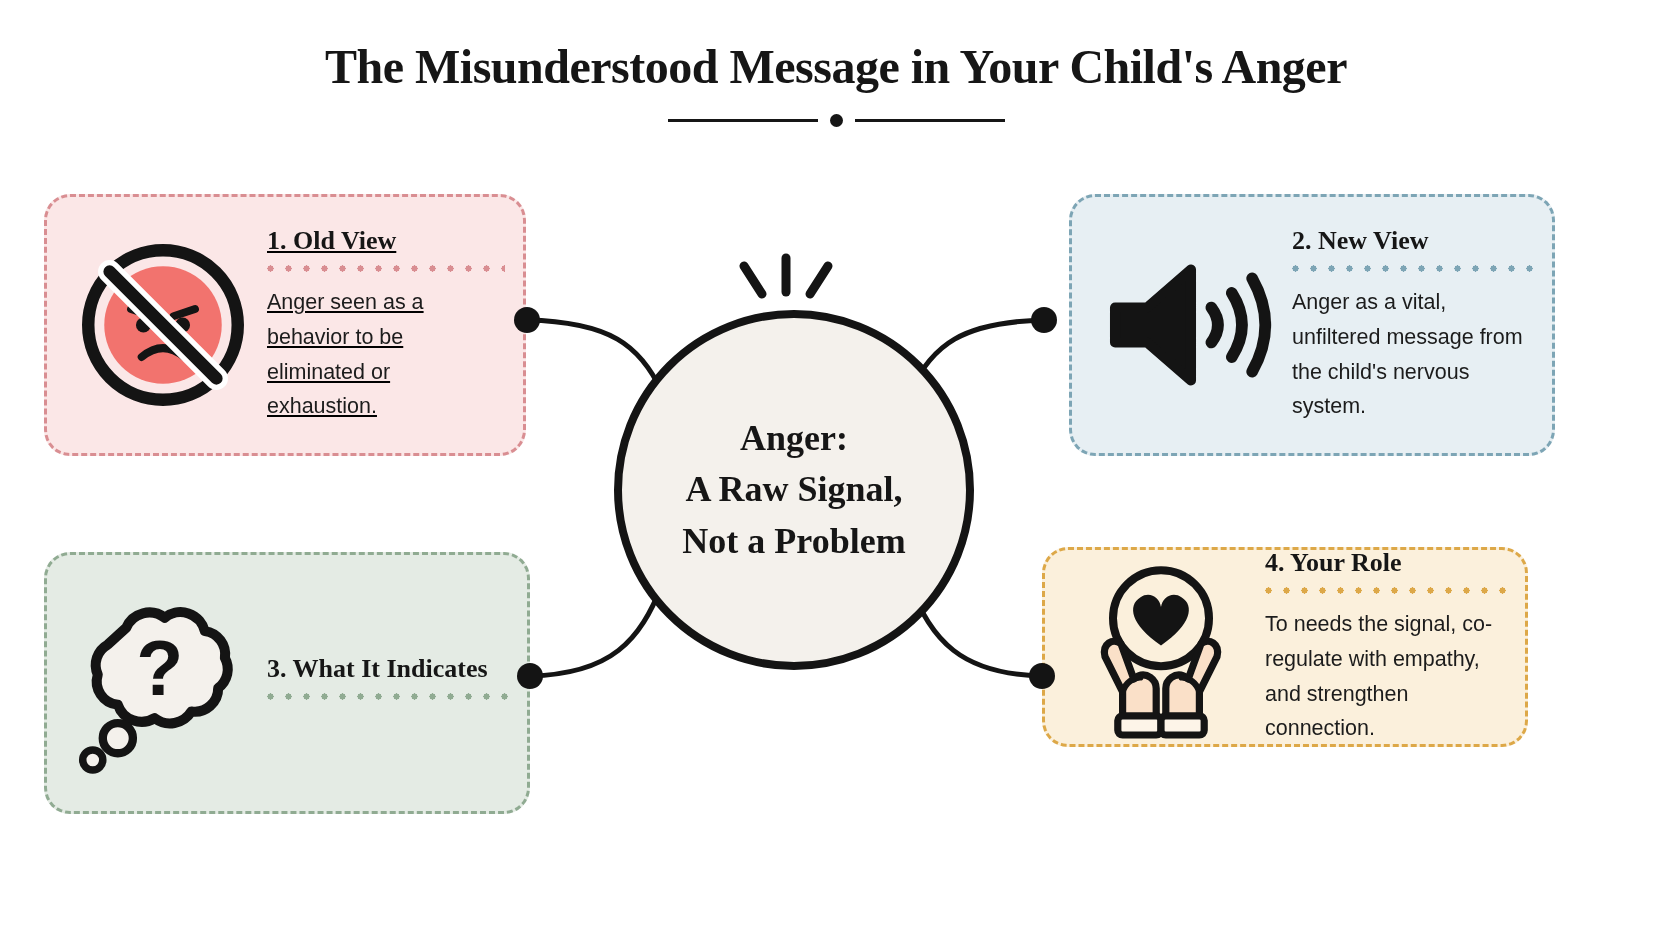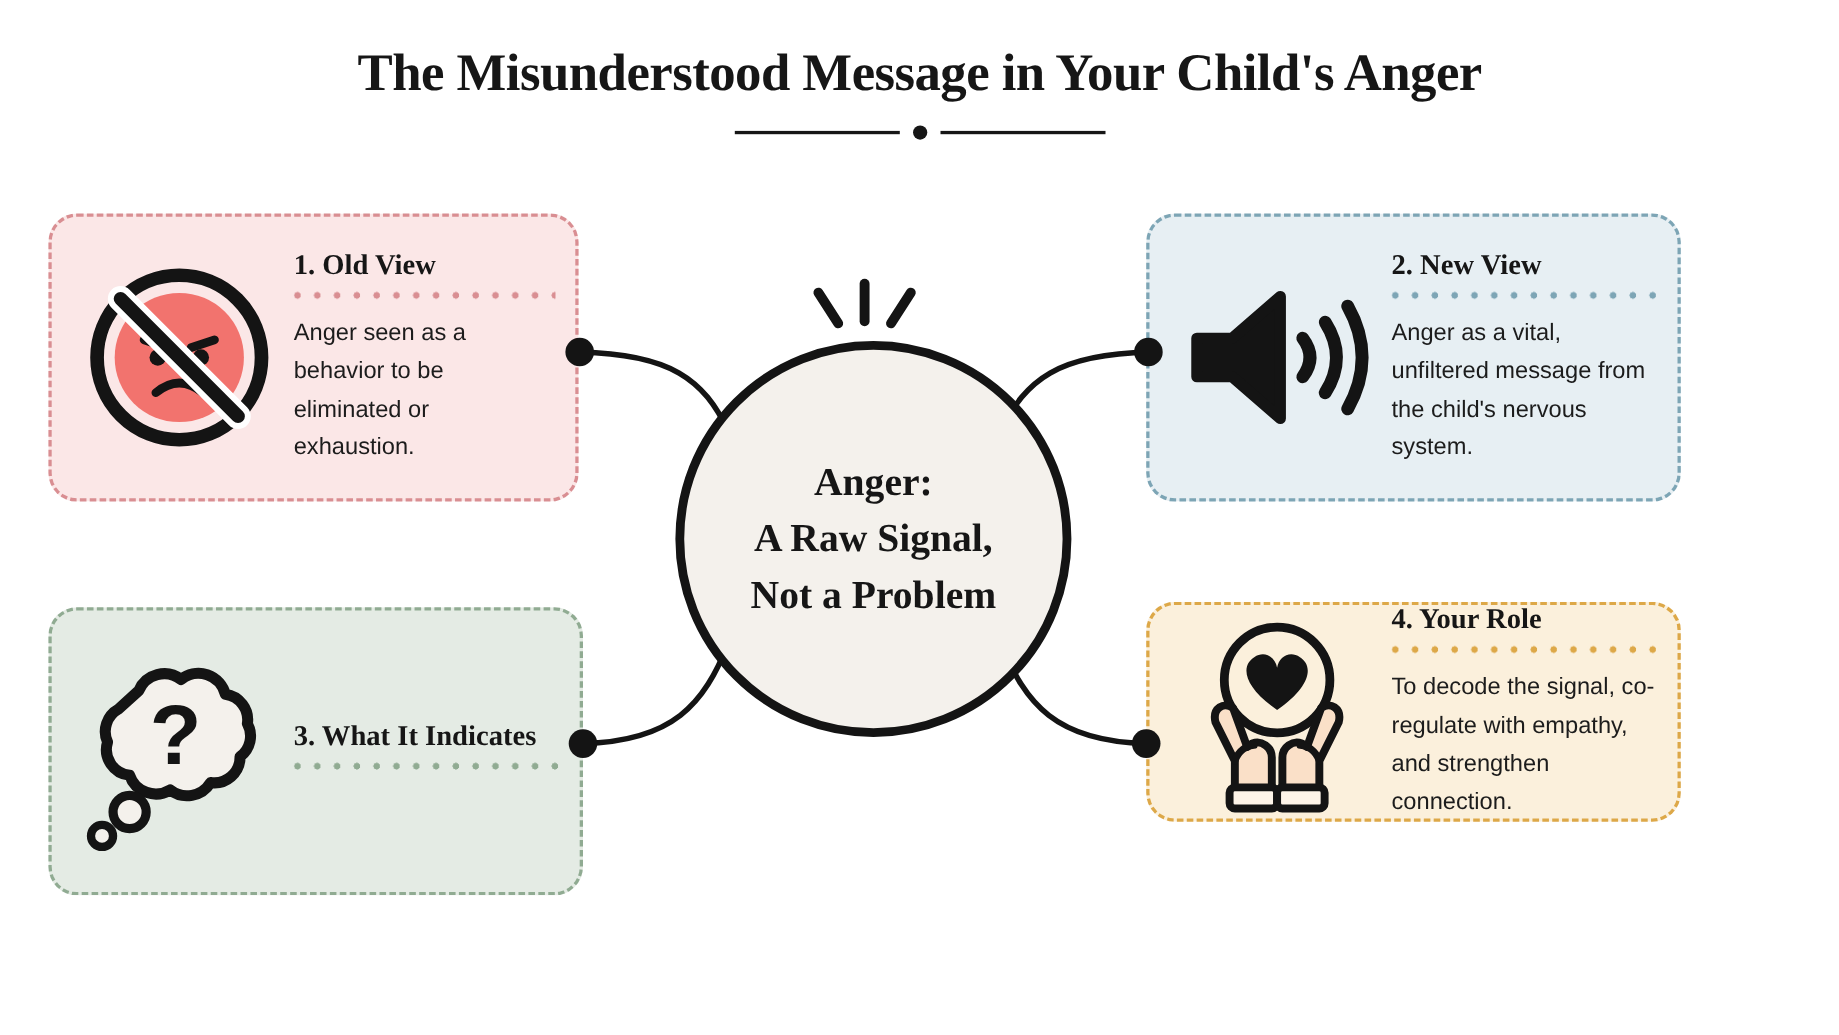--- a/index.html
+++ b/index.html
@@ -57,22 +57,22 @@
   .card {
     position: absolute;
     box-sizing: border-box;
     border-radius: 26px;
     border-style: dashed;
     border-width: 3px;
     display: flex;
     align-items: center;
     padding: 14px 18px;
   }
-  #card-1 { left: 44px;   top: 194px; width: 482px; height: 262px; }
-  #card-2 { left: 1042px; top: 194px; width: 486px; height: 262px; }
+  #card-1 { left: 44px;   top: 194px; width: 482px; height: 262px; text-decoration: underline; }
+  #card-2 { left: 1069px; top: 194px; width: 486px; height: 262px; }
   #card-3 { left: 44px;   top: 552px; width: 486px; height: 262px; }
   #card-4 { left: 1042px; top: 547px; width: 486px; height: 200px; }
 
   .card-icon {
     flex: 0 0 auto;
     width: 196px;
     display: flex;
     align-items: center;
     justify-content: center;
   }
@@ -262,21 +262,21 @@
 
       <path d="M 80 56 C 85 52 92 56 90 64 L 79 86 L 79 104 L 58 104 L 58 84
                C 58 78 64 74 69 76 L 72 78 L 80 56 Z" fill="#fae0c8" stroke="#141414" stroke-width="4.5" stroke-linejoin="round"></path>
       <path d="M 79 86 C 77 80 72 77 68 77" fill="none" stroke="#141414" stroke-width="4" stroke-linecap="round"></path>
       <rect x="55" y="101" width="27" height="12" rx="3" fill="#fdf4e8" stroke="#141414" stroke-width="4.5"></rect>
     </svg>
   </div>
   <div class="card-body">
     <div class="card-heading">4. Your Role</div>
     <div class="card-dots"></div>
-    <p class="card-text">To decode the signal, co-regulate with empathy, and strengthen connection.</p>
+    <p class="card-text">To needs the signal, co-regulate with empathy, and strengthen connection.</p>
   </div>
 </div>
 
 <svg id="hub-sparks" viewBox="0 0 344 70">
   <path d="M 130 16 L 148 44" stroke="#141414" stroke-width="9" stroke-linecap="round"></path>
   <path d="M 172 8  L 172 42" stroke="#141414" stroke-width="9" stroke-linecap="round"></path>
   <path d="M 214 16 L 196 44" stroke="#141414" stroke-width="9" stroke-linecap="round"></path>
 </svg>
 
 <div id="hub">

